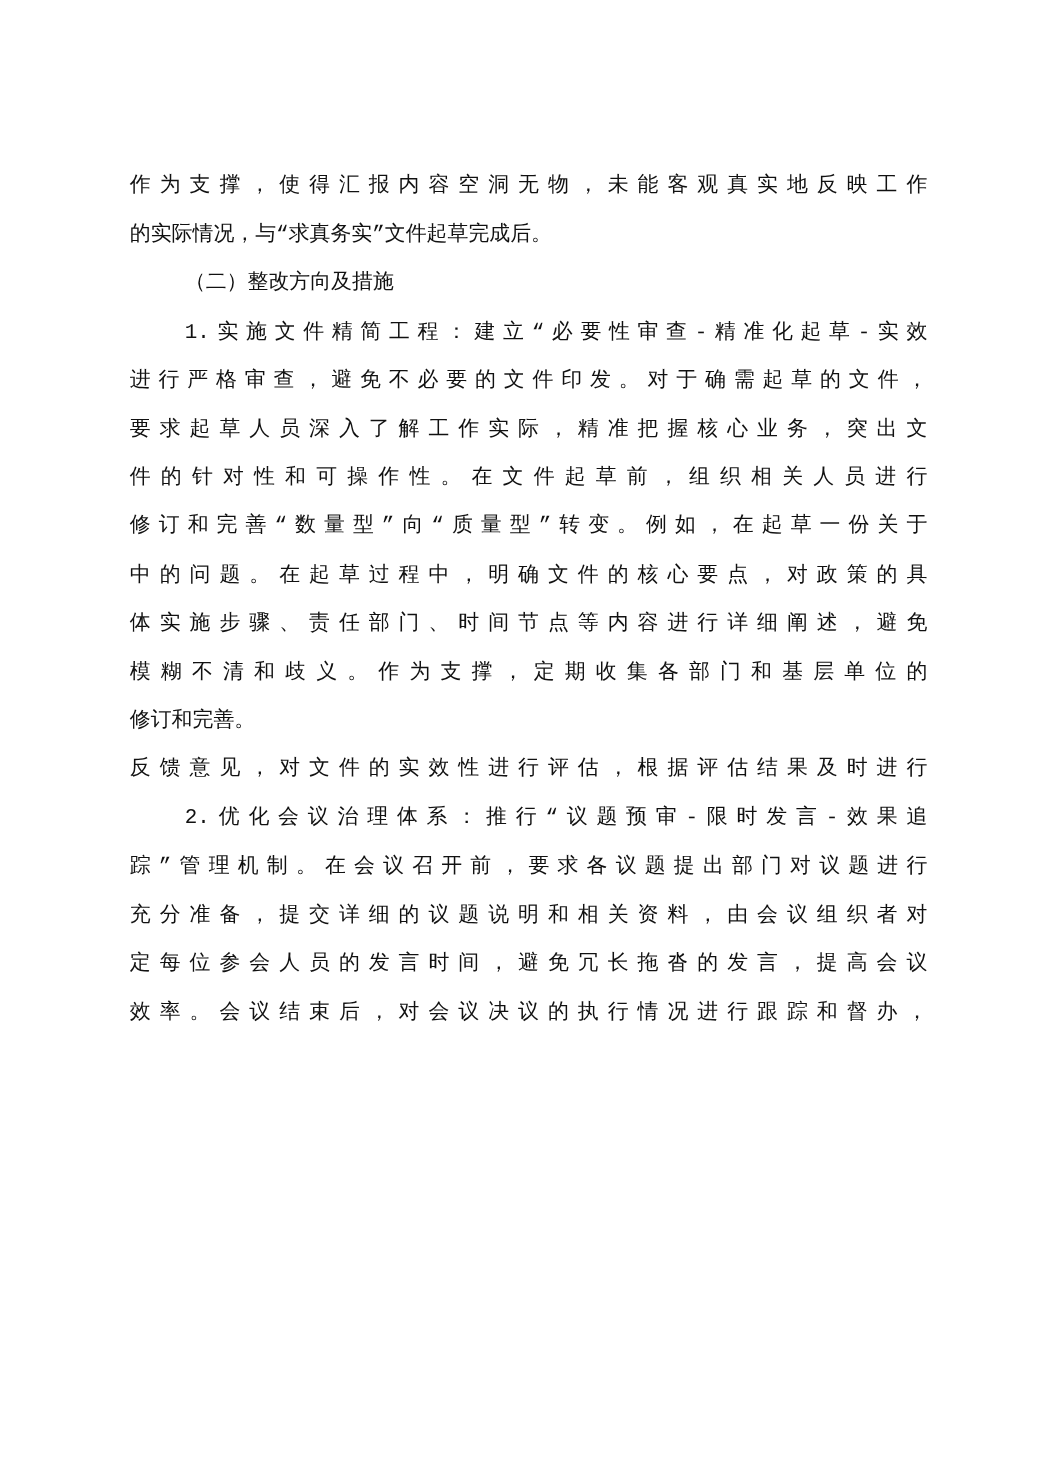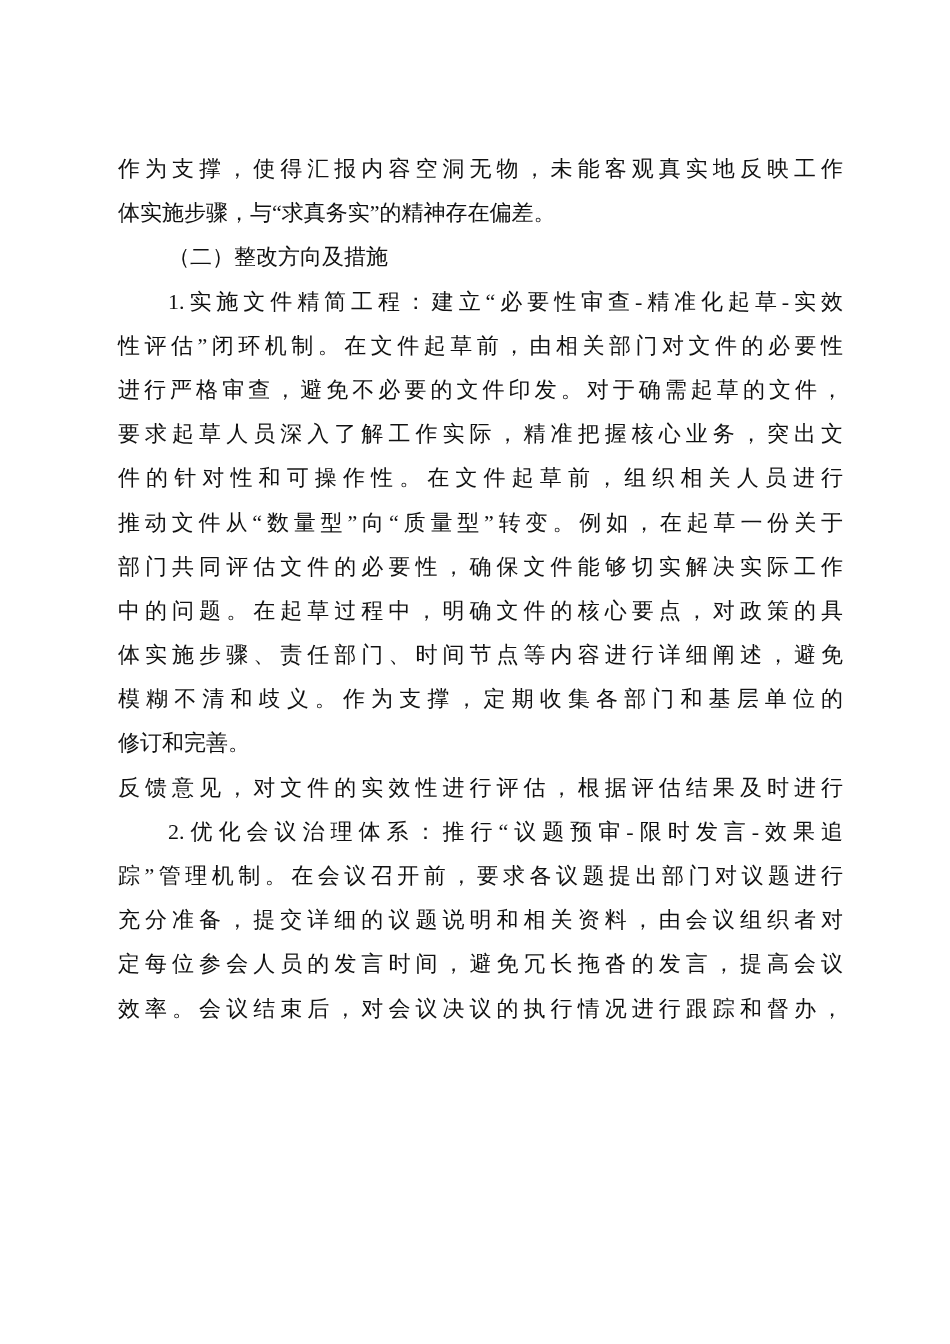--- a/index.html
+++ b/index.html
@@ -1,39 +1,37 @@
 <!DOCTYPE html>
 <html><head>
 <meta charset="utf-8">
 <style>
   html, body { margin:0; padding:0; background:#ffffff; }
   body { width:950px; height:1344px; position:relative; overflow:hidden; }
   .page {
     position:absolute; left:118px; top:147px; width:725px;
-    font-family:Liberation Serif, serif;
-    font-size:22px; line-height:44.2px; color:#111111;
+    font-family:Liberation Mono, monospace;
+    font-size:19px; line-height:44.2px; color:#111111;
   }
   .line { white-space:nowrap; height:44.2px; text-align:justify; text-align-last:justify; }
   .line.last { text-align-last:left; }
   .indent { padding-left:50px; }
 </style>
 </head>
 <body>
 
 <div class="page">
   <div class="line">作为支撑，使得汇报内容空洞无物，未能客观真实地反映工作</div>
-  <div class="line last">体实施步骤，与“求真务实”的精神存在偏差。</div>
+  <div class="line last">的实际情况，与“求真务实”文件起草完成后。</div>
   <div class="line last indent">（二）整改方向及措施</div>
   <div class="line indent">1.实施文件精简工程：建立“必要性审查-精准化起草-实效</div>
-  <div class="line">性评估”闭环机制。在文件起草前，由相关部门对文件的必要性</div>
   <div class="line">进行严格审查，避免不必要的文件印发。对于确需起草的文件，</div>
   <div class="line">要求起草人员深入了解工作实际，精准把握核心业务，突出文</div>
   <div class="line">件的针对性和可操作性。在文件起草前，组织相关人员进行</div>
-  <div class="line">推动文件从“数量型”向“质量型”转变。例如，在起草一份关于</div>
-  <div class="line">部门共同评估文件的必要性，确保文件能够切实解决实际工作</div>
+  <div class="line">修订和完善“数量型”向“质量型”转变。例如，在起草一份关于</div>
   <div class="line">中的问题。在起草过程中，明确文件的核心要点，对政策的具</div>
   <div class="line">体实施步骤、责任部门、时间节点等内容进行详细阐述，避免</div>
   <div class="line">模糊不清和歧义。作为支撑，定期收集各部门和基层单位的</div>
   <div class="line last">修订和完善。</div>
   <div class="line">反馈意见，对文件的实效性进行评估，根据评估结果及时进行</div>
   <div class="line indent">2.优化会议治理体系：推行“议题预审-限时发言-效果追</div>
   <div class="line">踪”管理机制。在会议召开前，要求各议题提出部门对议题进行</div>
   <div class="line">充分准备，提交详细的议题说明和相关资料，由会议组织者对</div>
   <div class="line">定每位参会人员的发言时间，避免冗长拖沓的发言，提高会议</div>
   <div class="line">效率。会议结束后，对会议决议的执行情况进行跟踪和督办，</div>

